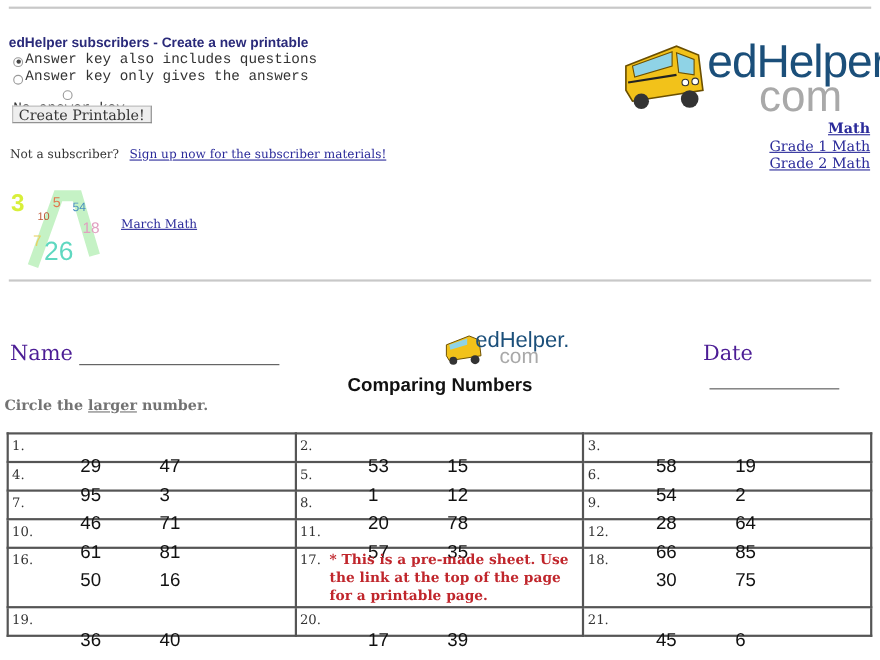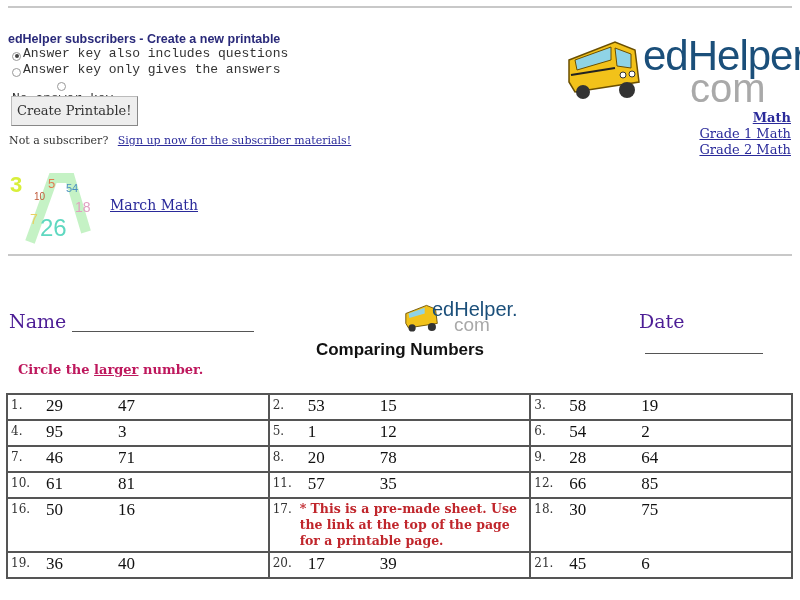--- a/index.html
+++ b/index.html
@@ -4,42 +4,42 @@
 <style>
   html, body { margin:0; padding:0; background:#fff; }
   body { width:800px; height:600px; overflow:hidden; position:relative; font-family:"DejaVu Serif", serif; color:#222; }
   .hr { position:absolute; left:8px; right:8px; height:0; border-top:2px solid #c8c8c8; }
   .top-hr { top:6px; }
   .mid-hr { top:254px; }
   .sub-title { position:absolute; left:8px; top:32px; font-family:"Liberation Sans", sans-serif; font-weight:bold; font-size:12.5px; color:#2a2a7a; }
   .radio-row { position:absolute; left:12px; font-size:13px; display:flex; align-items:center; color:#333;font-family:Liberation Mono, monospace; }
   .radio { width:7px; height:7px; border:1px solid #999; border-radius:50%; margin-right:2px; margin-top:5px; position:relative; background:#fff; }
   .radio.checked::after { content:""; position:absolute; left:1.5px; top:1.5px; width:4px; height:4px; border-radius:50%; background:#444; }
-  .btn { position:absolute; left:11px; top:96px; height:30px; padding:0 5px; font-family:"DejaVu Serif", serif; font-size:13px; background:#eee; border:1px solid #bbb; border-right-color:#888; border-bottom-color:#888; line-height:18px; color:#333; }
+  .btn { position:absolute; left:11px; top:96px; height:16px; padding:0 5px; font-family:"DejaVu Serif", serif; font-size:13px; background:#eee; border:1px solid #bbb; border-right-color:#888; border-bottom-color:#888; line-height:18px; color:#333; }
   .notsub { position:absolute; left:9px; top:134px; font-size:11px; color:#333; }
   a, .link { color:#2a2a9a; text-decoration:underline; cursor:pointer; }
   .notsub .link { margin-left:6px; }
   .logo { position:absolute; left:565px; top:30px; width:230px; height:80px; }
   .logo-text { position:absolute; left:78px; top:2px; font-family:"Liberation Sans", sans-serif; font-size:42px; color:#1b4f7a; letter-spacing:-1px; }
   .logo-com { position:absolute; left:125px; top:36px; font-family:"Liberation Sans", sans-serif; font-size:40px; color:#a9a9a9; }
   .right-links { position:absolute; right:9px; top:110px; text-align:right; font-size:13px; line-height:16px; }
   .right-links .bold { font-weight:bold; }
   .march { position:absolute; left:8px; top:172px; width:90px; height:72px; }
-  .march-link { position:absolute; left:110px; top:197px; font-size:14px;text-decoration:underline; }
+  .march-link { position:absolute; left:110px; top:197px; font-size:11px;text-decoration:underline; }
   .field-label { position:absolute; top:310px; font-size:19px; color:#4c1d95; }
   .field-line { display:inline-block; border-bottom:1px solid #555; vertical-align:bottom; margin-left:6px; height:12px; }
   .ws-logo { position:absolute; left:402px; top:298px; width:120px; height:40px; }
   .ws-title { position:absolute; left:0; right:0; top:340px; text-align:center; font-family:"Liberation Sans", sans-serif; font-weight:bold; font-size:17px; color:#111; }
-  .instr { position:absolute; left:18px; top:362px; font-weight:bold; font-size:13px; color:#be185d; }
+  .instr { position:absolute; left:4px; top:362px; font-weight:bold; font-size:13px; color:#737373; }
   .instr u { text-decoration:underline; }
   table.ws { position:absolute; left:6px; top:393px; width:787px; border-collapse:collapse; table-layout:fixed; }
   table.ws td { border:2px solid #555; height:24px; vertical-align:top; padding:0; position:relative; }
   table.ws tr.tall td { height:52px; }
   .num { font-size:12px; position:absolute; left:3px; top:3px; color:#333; }
-  .a, .b { position:absolute; font-family:Liberation Serif, serif; font-size:17px; top:1px; color:#111; }
+  .a, .b { position:absolute; font-family:Liberation Sans, sans-serif; font-size:17px; top:19px; color:#111;margin-left:27px; }
   .a { left:38px; }
   .b { left:110px; text-align:left; width:30px; }
   .note { position:absolute; left:30px; top:2px; font-weight:bold; color:#c0262c; font-size:12.5px; line-height:16px; }
 </style>
 </head>
 <body>
 
 <div class="hr top-hr"></div>
 
 <div class="sub-title">edHelper subscribers - Create a new printable</div>

